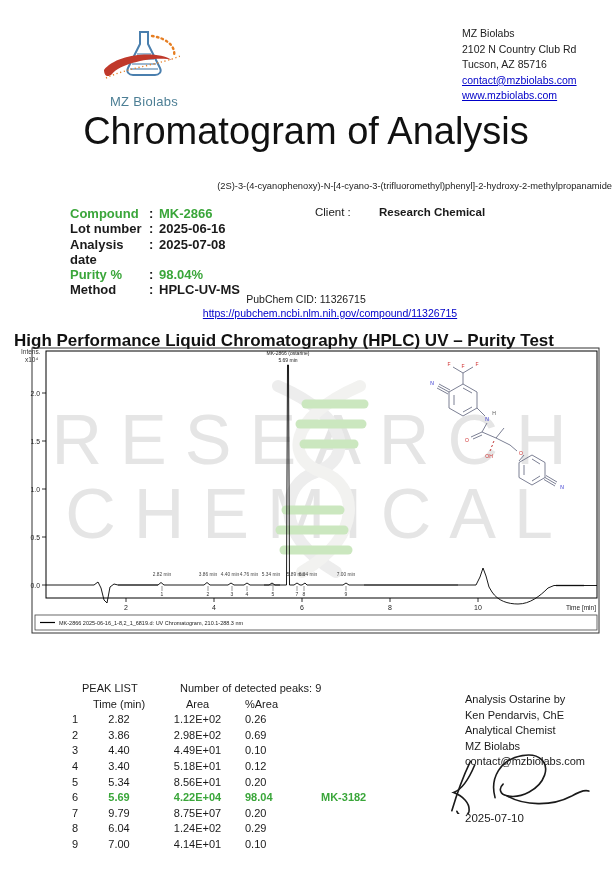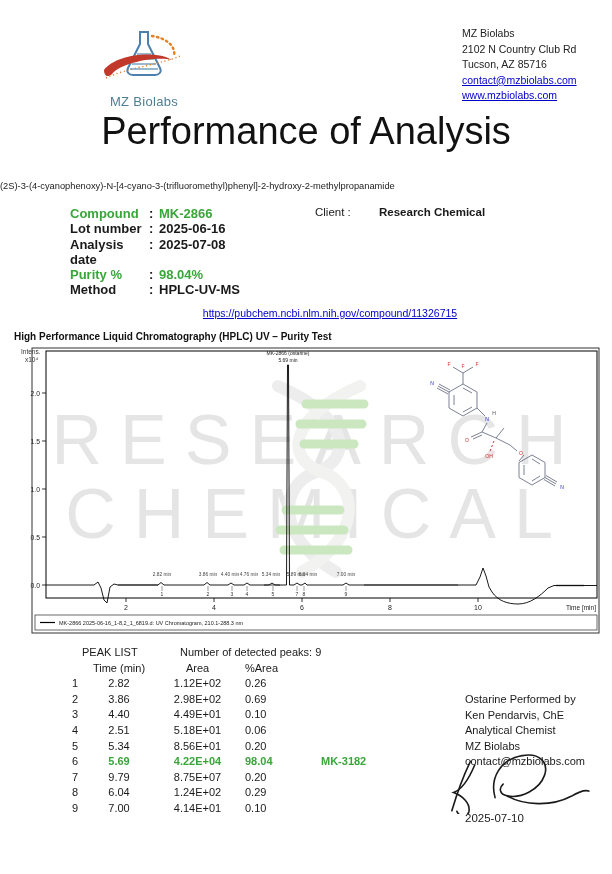--- a/index.html
+++ b/index.html
@@ -9,41 +9,41 @@
 
   
   .logo{left:86px;top:26px;width:116px;text-align:center;}
   .logo-text{margin-top:-2px;font-size:13px;color:#4d7f95;letter-spacing:.3px;}
   .addr{left:462px;top:26px;font-size:10.5px;line-height:15.5px;color:#222;}
   .addr a{display:block;color:#0000c8;text-decoration:underline;cursor:pointer;}
 
   
   .title{left:0;top:110px;width:612px;text-align:center;font-size:38px;color:#111;}
   .subtitle{left:0;top:151px;width:612px;text-align:center;font-size:26px;color:#151515;}
-  .chemname{left:0;top:181px;width:612px;text-align:left;font-size:9.3px;color:#222;}
+  .chemname{left:0;top:181px;width:612px;text-align:right;font-size:9.3px;color:#222;}
 
   
   .info{left:70px;top:206px;font-size:13px;font-weight:bold;}
   .info-row{display:flex;line-height:15.3px;}
   .ilabel{width:79px;}
   .isep{width:10px;}
   .green{color:#3aa63a;}
   .client-label{left:315px;top:206px;font-size:11.5px;font-weight:normal;}
   .client-value{left:379px;top:206px;font-size:11.5px;font-weight:bold;}
 
   
   .pubchem-cid{left:0;top:293px;width:612px;text-align:center;font-size:10.5px;}
   .pubchem-link{left:0;top:307px;width:612px;text-align:center;font-size:10.5px;margin-left:24px;}
   .pubchem-link a{color:#0000c8;text-decoration:underline;cursor:pointer;}
 
-  .section-title{left:14px;top:331px;font-size:10px;font-weight:bold;color:#111;}
+  .section-title{left:14px;top:331px;font-size:17px;font-weight:bold;color:#111;}
 
   
   .pl{left:72px;top:645px;width:330px;font-size:11px;line-height:15.6px;}
-  .pl-head1{display:flex;}
+  .pl-head1{display:flex;margin-top:36px;}
   .pl-head1 .t1{width:98px;padding-left:10px;}
   .pl-row{display:flex;}
   .c0{width:16px;}
   .c1{width:62px;text-align:center;}
   .c2{width:95px;text-align:center;}
   .c3{width:70px;text-align:left;}
   .c4{width:80px;padding-left:6px;}
   .green-b{color:#3aa63a;font-weight:bold;}
 
   
@@ -78,21 +78,21 @@
   </div>
 
   <div class="abs addr">
     <div>MZ Biolabs</div>
     <div>2102 N Country Club Rd</div>
     <div>Tucson, AZ 85716</div>
     <a>contact@mzbiolabs.com</a>
     <a>www.mzbiolabs.com</a>
   </div>
 
-  <div class="abs title">Performance of Analysis</div>
+  <div class="abs title">Chromatogram of Analysis</div>
   <div class="abs chemname">(2S)-3-(4-cyanophenoxy)-N-[4-cyano-3-(trifluoromethyl)phenyl]-2-hydroxy-2-methylpropanamide</div>
 
   <div class="abs info">
     <div class="info-row">
       <span class="ilabel green">Compound</span>
       <span class="isep">:</span>
       <span class="ival green">MK-2866</span>
     </div>
     <div class="info-row">
       <span class="ilabel">Lot number</span>
@@ -111,20 +111,21 @@
     </div>
     <div class="info-row">
       <span class="ilabel">Method</span>
       <span class="isep">:</span>
       <span class="ival">HPLC-UV-MS</span>
     </div>
   </div>
   <div class="abs client-label">Client :</div>
   <div class="abs client-value">Research Chemical</div>
 
+  <div class="abs pubchem-cid">PubChem CID: 11326715</div>
   <div class="abs pubchem-link">
     <a>https://pubchem.ncbi.nlm.nih.gov/compound/11326715</a>
   </div>
 
   <div class="abs section-title">High Performance Liquid Chromatography (HPLC) UV – Purity Test</div>
 
   <svg class="abs" style="left:18px;top:342px;" width="584" height="296" viewBox="0 0 584 296">
 
     <rect x="14" y="6" width="567" height="285" fill="none" stroke="#333" stroke-width="1"></rect>
 
@@ -321,23 +322,23 @@
     </div>
     <div class="pl-row">
       <span class="c0">3</span>
       <span class="c1">4.40</span>
       <span class="c2">4.49E+01</span>
       <span class="c3">0.10</span>
       <span class="c4"></span>
     </div>
     <div class="pl-row">
       <span class="c0">4</span>
-      <span class="c1">2.51</span>
+      <span class="c1">3.40</span>
       <span class="c2">5.18E+01</span>
-      <span class="c3">0.06</span>
+      <span class="c3">0.12</span>
       <span class="c4"></span>
     </div>
     <div class="pl-row">
       <span class="c0">5</span>
       <span class="c1">5.34</span>
       <span class="c2">8.56E+01</span>
       <span class="c3">0.20</span>
       <span class="c4"></span>
     </div>
     <div class="pl-row">
@@ -364,21 +365,21 @@
     <div class="pl-row">
       <span class="c0">9</span>
       <span class="c1">7.00</span>
       <span class="c2">4.14E+01</span>
       <span class="c3">0.10</span>
       <span class="c4"></span>
     </div>
   </div>
 
   <div class="abs analyst">
-    <div>Ostarine Performed by</div>
+    <div>Analysis Ostarine by</div>
     <div>Ken Pendarvis, ChE</div>
     <div>Analytical Chemist</div>
     <div>MZ Biolabs</div>
     <div>contact@mzbiolabs.com</div>
   </div>
 
   <svg class="abs sig" width="160" height="64" viewBox="0 0 160 64">
     <g fill="none" stroke="#1a1a1a" stroke-width="1.6" stroke-linecap="round" transform="rotate(-4 80 32)">
       <path d="M12,56 C18,40 26,22 34,8"></path>
       <path d="M38,12 C30,28 22,36 15,38 C24,42 31,50 29,58 C27,64 19,63 17,57"></path>

